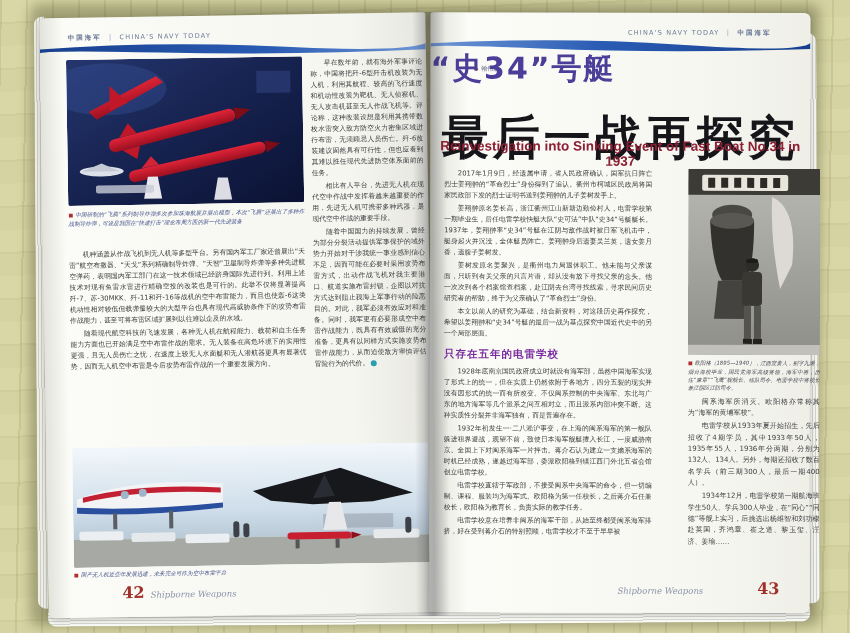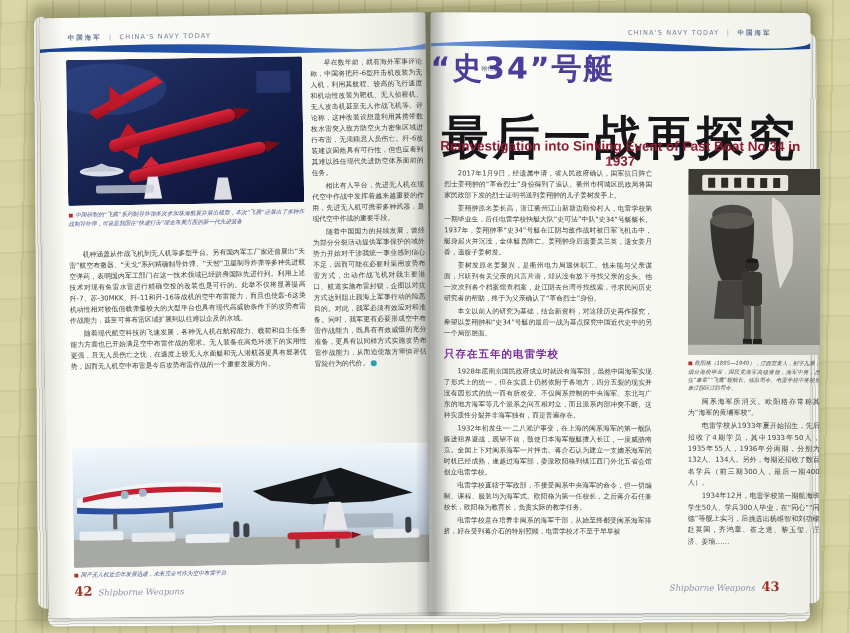--- a/index.html
+++ b/index.html
@@ -47,21 +47,21 @@
   .cap-bullet{color:#b03030;font-style:normal;font-size:5px;margin-right:2px;}
   .lp-cap-top{position:absolute;left:26px;top:193px;width:236px;}
   .col{font-size:6.8px;line-height:1.62;color:#3b3b3d;text-align:justify;}
   .col p{text-indent:2em;margin-bottom:2px;}
   .lp-col-main{position:absolute;left:26px;top:232px;width:236px;height:196px;overflow:hidden;}
   .lp-col-side{position:absolute;left:270px;top:44px;width:112px;height:386px;overflow:hidden;}
   .endmark{display:inline-block;width:6px;height:6px;border-radius:50%;background:#2a9db0;vertical-align:middle;margin-left:2px;}
   .lp-photo-bottom{position:absolute;left:26px;top:430px;width:356px;height:120px;border-radius:2px;overflow:hidden;}
   .lp-cap-bottom{position:absolute;left:26px;top:553px;width:300px;}
   .footer{position:absolute;display:flex;align-items:baseline;gap:6px;}
-  .pagenum{font-family:"DejaVu Serif","Liberation Serif",serif;font-size:13px;font-weight:bold;color:#a0312a;}
+  .pagenum{font-family:"DejaVu Serif","Liberation Serif",serif;font-size:16px;font-weight:bold;color:#a0312a;margin-left:48px;}
   .maglogo{font-family:"DejaVu Serif","Liberation Serif",serif;font-style:italic;font-size:8.5px;color:#8a93a8;}
   .lp-footer{left:26px;top:566px;}
   .rp-footer{right:30px;top:566px;}
 
   
   .rp-author{position:absolute;left:44px;top:52px;font-size:6px;color:#55607a;}
   .rp-author .dot{color:#b03030;font-size:5px;margin-right:3px;}
   .rp-title1{position:absolute;left:0;top:36px;width:100%;
     font-size:30px;font-weight:bold;color:#4b3e99;letter-spacing:2px;
     font-family:"DejaVu Sans","Liberation Sans",sans-serif;}

